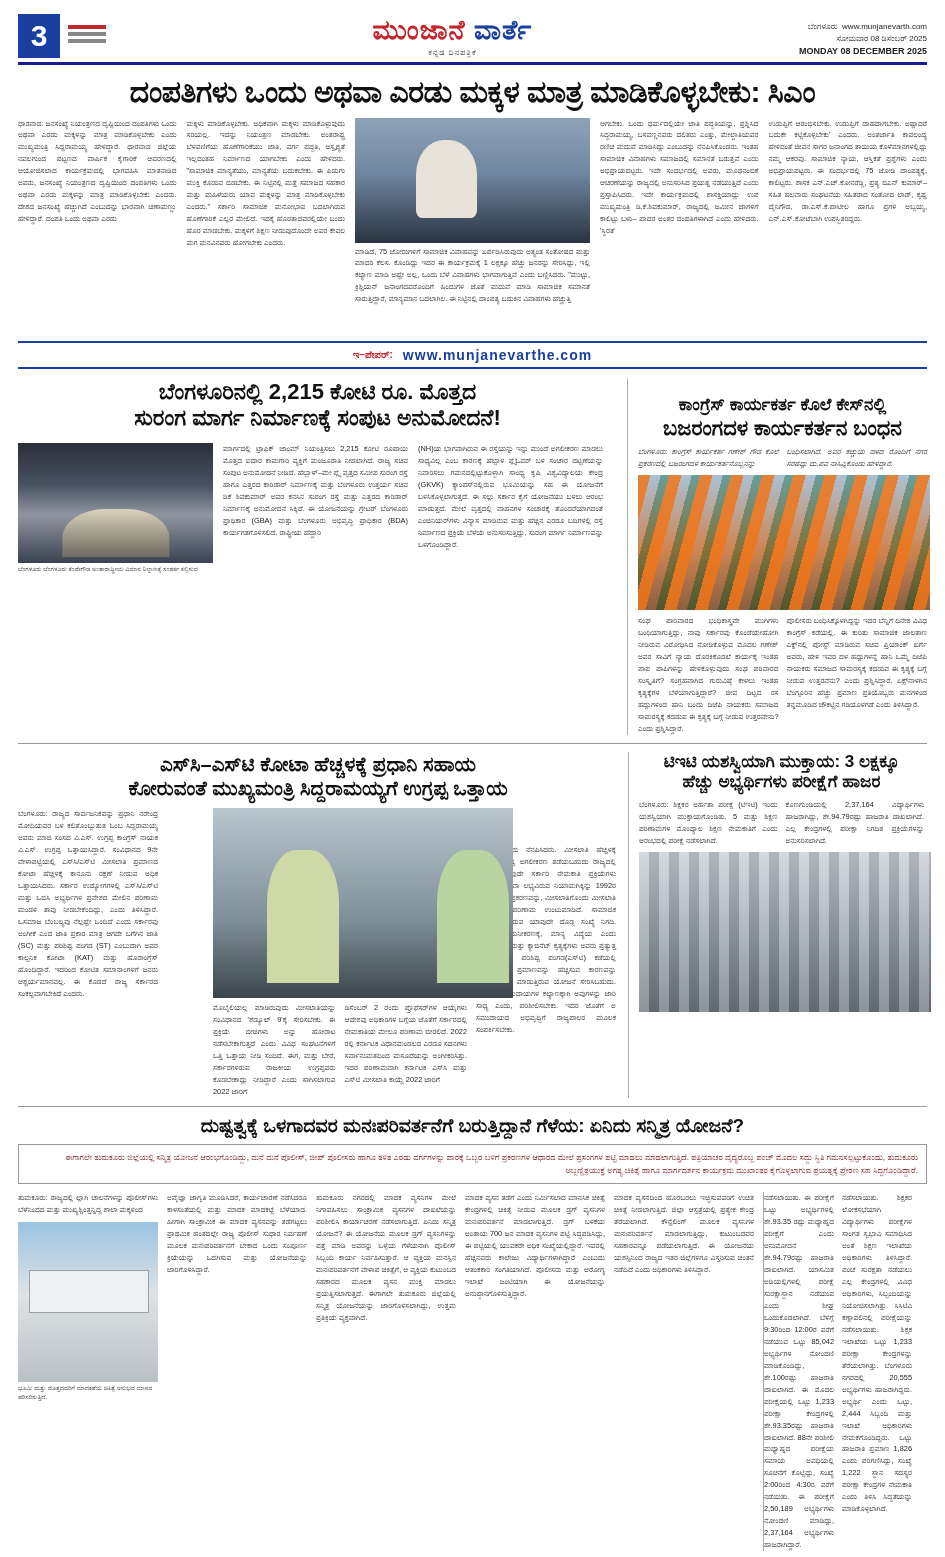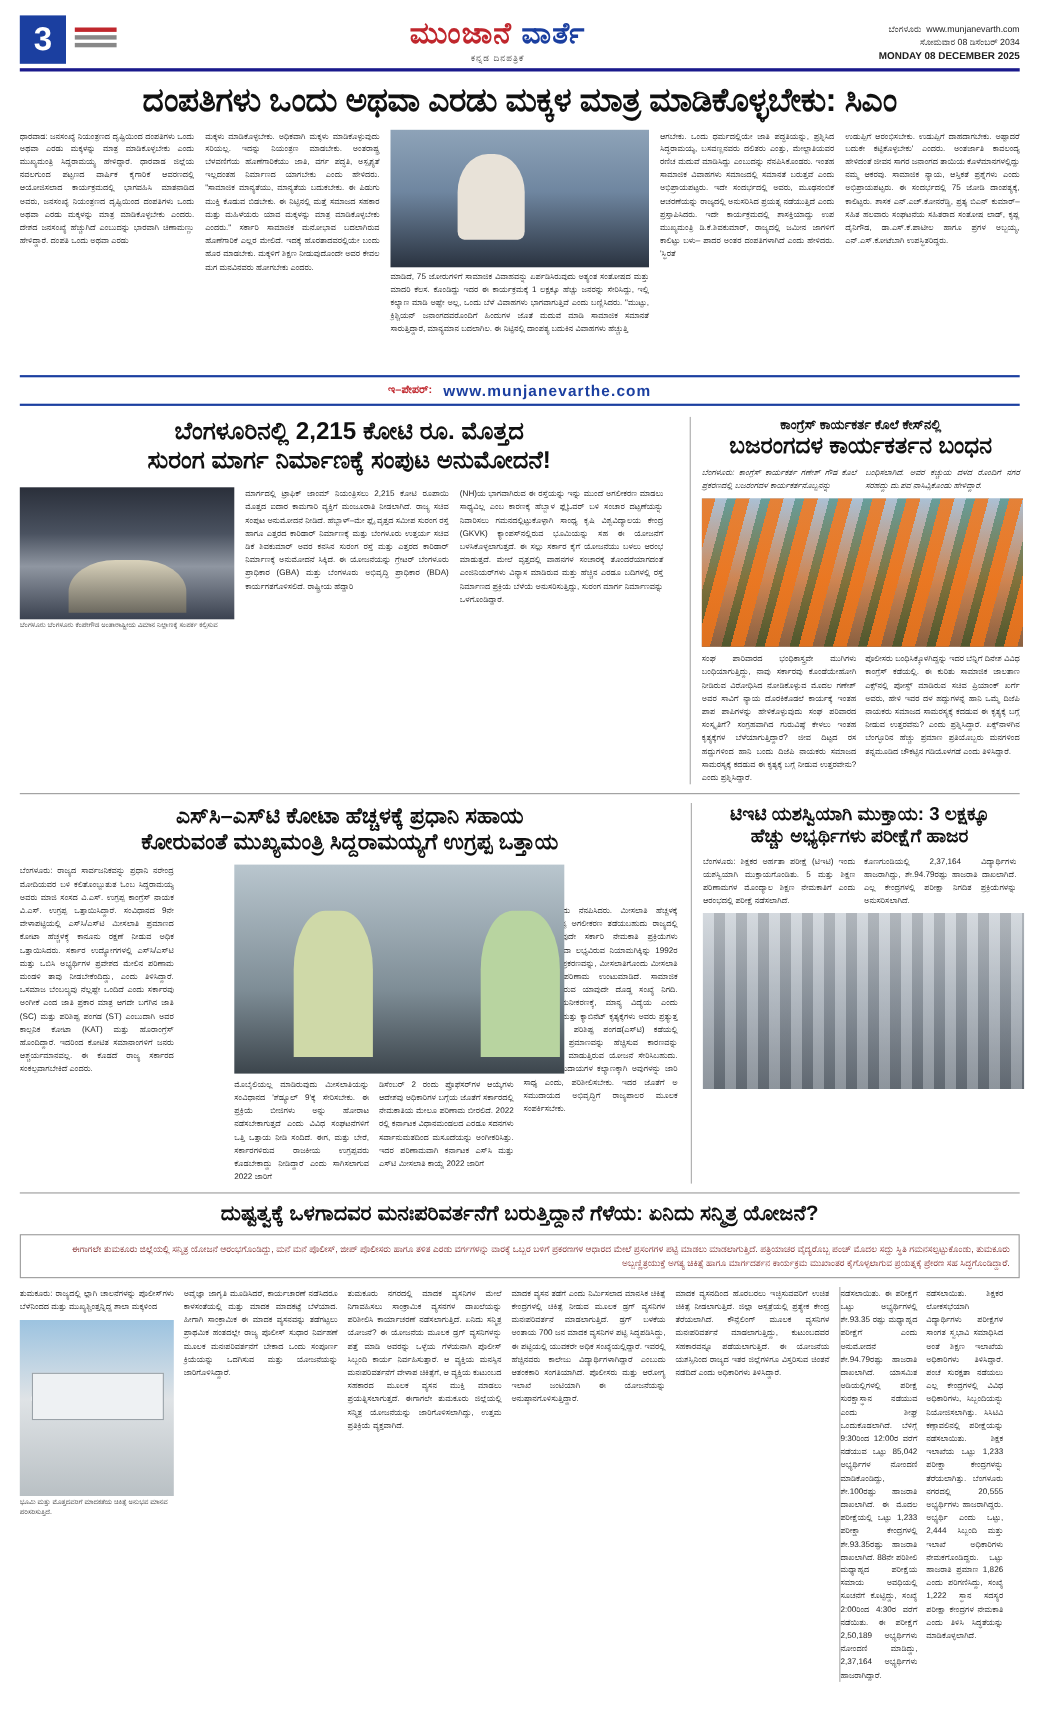--- a/index.html
+++ b/index.html
@@ -104,21 +104,21 @@
         <span>ಮುಂಜಾನೆ</span>
         <span class="w2">ವಾರ್ತೆ</span>
       </div>
       <div class="subplate">ಕನ್ನಡ ದಿನಪತ್ರಿಕೆ</div>
     </div>
     <div class="mh-right">
       <div class="site">
         <span>ಬೆಂಗಳೂರು</span>
         &nbsp;<span>www.munjanevarth.com</span>
       </div>
-      <div>ಸೋಮವಾರ 08 ಡಿಸೆಂಬರ್ 2034</div>
+      <div>ಸೋಮವಾರ 08 ಡಿಸೆಂಬರ್ 2025</div>
       <div class="dateline">MONDAY 08 DECEMBER 2025</div>
     </div>
   </div>
 
   <div class="lead-headline">ದಂಪತಿಗಳು ಒಂದು ಅಥವಾ ಎರಡು ಮಕ್ಕಳ ಮಾತ್ರ ಮಾಡಿಕೊಳ್ಳಬೇಕು: ಸಿಎಂ</div>
 
   <div class="cols" style="height:215px;">
     <div class="col" style="width:162px;">ಧಾರವಾಡ: ಜನಸಂಖ್ಯೆ ನಿಯಂತ್ರಣದ ದೃಷ್ಟಿಯಿಂದ ದಂಪತಿಗಳು ಒಂದು ಅಥವಾ ಎರಡು ಮಕ್ಕಳನ್ನು ಮಾತ್ರ ಮಾಡಿಕೊಳ್ಳಬೇಕು ಎಂದು ಮುಖ್ಯಮಂತ್ರಿ ಸಿದ್ದರಾಮಯ್ಯ ಹೇಳಿದ್ದಾರೆ.
 
 ಧಾರವಾಡ ಜಿಲ್ಲೆಯ ನವಲಗುಂದ ಪಟ್ಟಣದ ವಾರ್ಷಿಕ ಕೈಗಾರಿಕೆ ಆವರಣದಲ್ಲಿ ಆಯೋಜಿಸಲಾದ ಕಾರ್ಯಕ್ರಮದಲ್ಲಿ ಭಾಗವಹಿಸಿ ಮಾತನಾಡಿದ ಅವರು, ಜನಸಂಖ್ಯೆ ನಿಯಂತ್ರಣದ ದೃಷ್ಟಿಯಿಂದ ದಂಪತಿಗಳು ಒಂದು ಅಥವಾ ಎರಡು ಮಕ್ಕಳನ್ನು ಮಾತ್ರ ಮಾಡಿಕೊಳ್ಳಬೇಕು ಎಂದರು.
@@ -167,21 +167,21 @@
         <div class="col" style="width:185px;">ಮಾರ್ಗದಲ್ಲಿ ಟ್ರಾಫಿಕ್ ಜಾಂಮ್ ನಿಯಂತ್ರಿಸಲು 2,215 ಕೋಟಿ ರೂಪಾಯಿ ಮೊತ್ತದ ಐದಾರ ಕಾಮಗಾರಿ ವ್ಯಕ್ತಿಗೆ ಮಂಜೂರಾತಿ ನೀಡಲಾಗಿದೆ. ರಾಜ್ಯ ಸಚಿವ ಸಂಪುಟ ಅನುಮೋದನೆ ನೀಡಿದೆ. ಹೆಬ್ಬಾಳ್–ಮೇ ಪ್ಲೈ ವೃತ್ತದ ಸಮೀಪ ಸುರಂಗ ರಸ್ತೆ ಹಾಗೂ ಎತ್ತರದ ಕಾರಿಡಾರ್ ನಿರ್ಮಾಣಕ್ಕೆ ಮತ್ತು ಬೆಂಗಳೂರು ಉತ್ತರ್ಯ ಸಚಿವ ಡಿಕೆ ಶಿವಕುಮಾರ್ ಅವರ ಕನಸಿನ ಸುರಂಗ ರಸ್ತೆ ಮತ್ತು ಎತ್ತರದ ಕಾರಿಡಾರ್ ನಿರ್ಮಾಣಕ್ಕೆ ಅನುಮೋದನೆ ಸಿಕ್ಕಿದೆ.
 
 ಈ ಯೋಜನೆಯನ್ನು ಗ್ರೇಟರ್ ಬೆಂಗಳೂರು ಪ್ರಾಧಿಕಾರ (GBA) ಮತ್ತು ಬೆಂಗಳೂರು ಅಭಿವೃದ್ಧಿ ಪ್ರಾಧಿಕಾರ (BDA) ಕಾರ್ಯಗತಗೊಳಿಸಲಿದೆ. ರಾಷ್ಟ್ರೀಯ ಹೆದ್ದಾರಿ</div>
         <div class="col" style="width:185px;">(NH)ಯ ಭಾಗವಾಗಿರುವ ಈ ರಸ್ತೆಯನ್ನು ಇನ್ನು ಮುಂದೆ ಅಗಲೀಕರಣ ಮಾಡಲು ಸಾಧ್ಯವಿಲ್ಲ ಎಂಬ ಕಾರಣಕ್ಕೆ ಹೆಬ್ಬಾಳ ಫ್ಲೈಓವರ್ ಬಳಿ ಸಂಚಾರ ದಟ್ಟಣೆಯನ್ನು ನಿವಾರಿಸಲು ಗಮನದಲ್ಲಿಟ್ಟುಕೊಳ್ಳಾಗಿ ಸಾಂಧ್ಯ ಕೃಷಿ ವಿಶ್ವವಿದ್ಯಾಲಯ ಕೇಂದ್ರ (GKVK) ಕ್ಯಾಂಪಸ್‌ನಲ್ಲಿರುವ ಭೂಮಿಯನ್ನು ಸಹ ಈ ಯೋಜನೆಗೆ ಬಳಸಿಕೊಳ್ಳಲಾಗುತ್ತದೆ.
 
 ಈ ಸಲ್ಲು ಸರ್ಕಾರ ಕೈಗೆ ಯೋಜನೆಯು ಬಳಲು ಆರಂಭ ಮಾಡುತ್ತದೆ. ಮೇಲೆ ವೃತ್ತದಲ್ಲಿ ವಾಹನಗಳ ಸಂಚಾರಕ್ಕೆ ತೊಂದರೆಯಾಗದಂತೆ ಎಂಜಿನಿಯರ್‌ಗಳು ವಿನ್ಯಾಸ ಮಾಡಿರುವ ಮತ್ತು ಹೆಚ್ಚಿನ ಎರಡೂ ಬದಿಗಳಲ್ಲಿ ರಸ್ತೆ ನಿರ್ಮಾಣದ ಪ್ರಕ್ರಿಯೆ ಬೆಳೆಯೆ ಅನುಸರಿಸುತ್ತಿದ್ದು, ಸುರಂಗ ಮಾರ್ಗ ನಿರ್ಮಾಣವನ್ನು ಒಳಗೊಂಡಿದ್ದಾರೆ.</div>
       </div>
     </div>
 
     <div class="vline" style="width:300px; padding-left:10px;">
-      <div class="hl2" style="font-size:12px;">ಕಾಂಗ್ರೆಸ್ ಕಾರ್ಯಕರ್ತ ಕೊಲೆ ಕೇಸ್‌ನಲ್ಲಿ</div>
+      <div class="hl2" style="font-size:17px;margin-top:16px;">ಕಾಂಗ್ರೆಸ್ ಕಾರ್ಯಕರ್ತ ಕೊಲೆ ಕೇಸ್‌ನಲ್ಲಿ</div>
       <div class="hl2" style="font-size:21px;">ಬಜರಂಗದಳ ಕಾರ್ಯಕರ್ತನ ಬಂಧನ</div>
       <div style="display:flex; gap:8px; margin-top:6px;font-style:italic;">
         <div class="col" style="width:142px;">ಬೆಂಗಳೂರು: ಕಾಂಗ್ರೆಸ್ ಕಾರ್ಯಕರ್ತ ಗಣೇಶ್ ಗೌಡ ಕೊಲೆ ಪ್ರಕರಣದಲ್ಲಿ ಬಜರಂಗದಳ ಕಾರ್ಯಕರ್ತನೊಬ್ಬನನ್ನು</div>
         <div class="col" style="width:142px;">ಬಂಧಿಸಲಾಗಿದೆ. ಅವರ ಕಚ್ಚುಯ ದಳದ ರೊಂದಿಗೆ ನಗರ ಸರಹದ್ದು ದು.ಪವ ನಾಸಿವ್ಸಿಕೊಂಡು ಹೇಳಿದ್ದಾರೆ.</div>
       </div>
       <div class="photo flags" style="width:292px;height:135px;margin-top:5px;"></div>
       <div style="display:flex; gap:8px; margin-top:5px;">
         <div class="col" style="width:142px;">ಸಂಘ ಪಾರಿವಾರದ ಭಂಧಿಕಾಸ್ತ್ರವೇ ಮುಗಿಗಳು ಬಂಧಿಯಾಗುತ್ತಿದ್ದು, ನಾವು ಸರ್ಕಾರವು ಕೊಂಡೆಯೇಹೋಗಿ ನೀಡಿರುವ ವಿರೋಧಿಸಿದ ನೋಡಿಕೊಳ್ಳುವ ಮೊದಲ ಗಣೇಶ್ ಅವರ ಸಾವಿಗೆ ನ್ಯಾಯ ದೊರಕಿಕೊಡಲೆ ಕಾರ್ಯಕ್ಕೆ ಇಂತಹ ಪಾಪ ಪಾಪಿಗಳನ್ನು ಹೇಳಿಕೊಳ್ಳುವುದು ಸಂಘ ಪರಿವಾರದ ಸಂಸ್ಕೃತಿಗೆ?
 
 ಸಂಗ್ರಹವಾಗಿದ ಗುರುವಿಷ್ಠೆ ಕೇಳಲು ಇಂತಹ ಕೃತ್ಯಕ್ಕೆಗಳ ಬೆಳೆಯಾಗುತ್ತಿದ್ದಾರೆ? ಜೀವ ದಿಟ್ಟದ ರಸ ಹದ್ದುಗಳಿಂದ ಹಾನಿ ಬಂದು ದಿಜೆಪಿ ನಾಯಕರು ಸಮಾಜದ ಸಾಮರಸ್ಯಕ್ಕೆ ಕದಡುವ ಈ ಕೃತ್ಯಕ್ಕೆ ಬಗ್ಗೆ ನೀಡುವ ಉತ್ತರವೇನು? ಎಂದು ಪ್ರಶ್ನಿಸಿದ್ದಾರೆ.</div>

